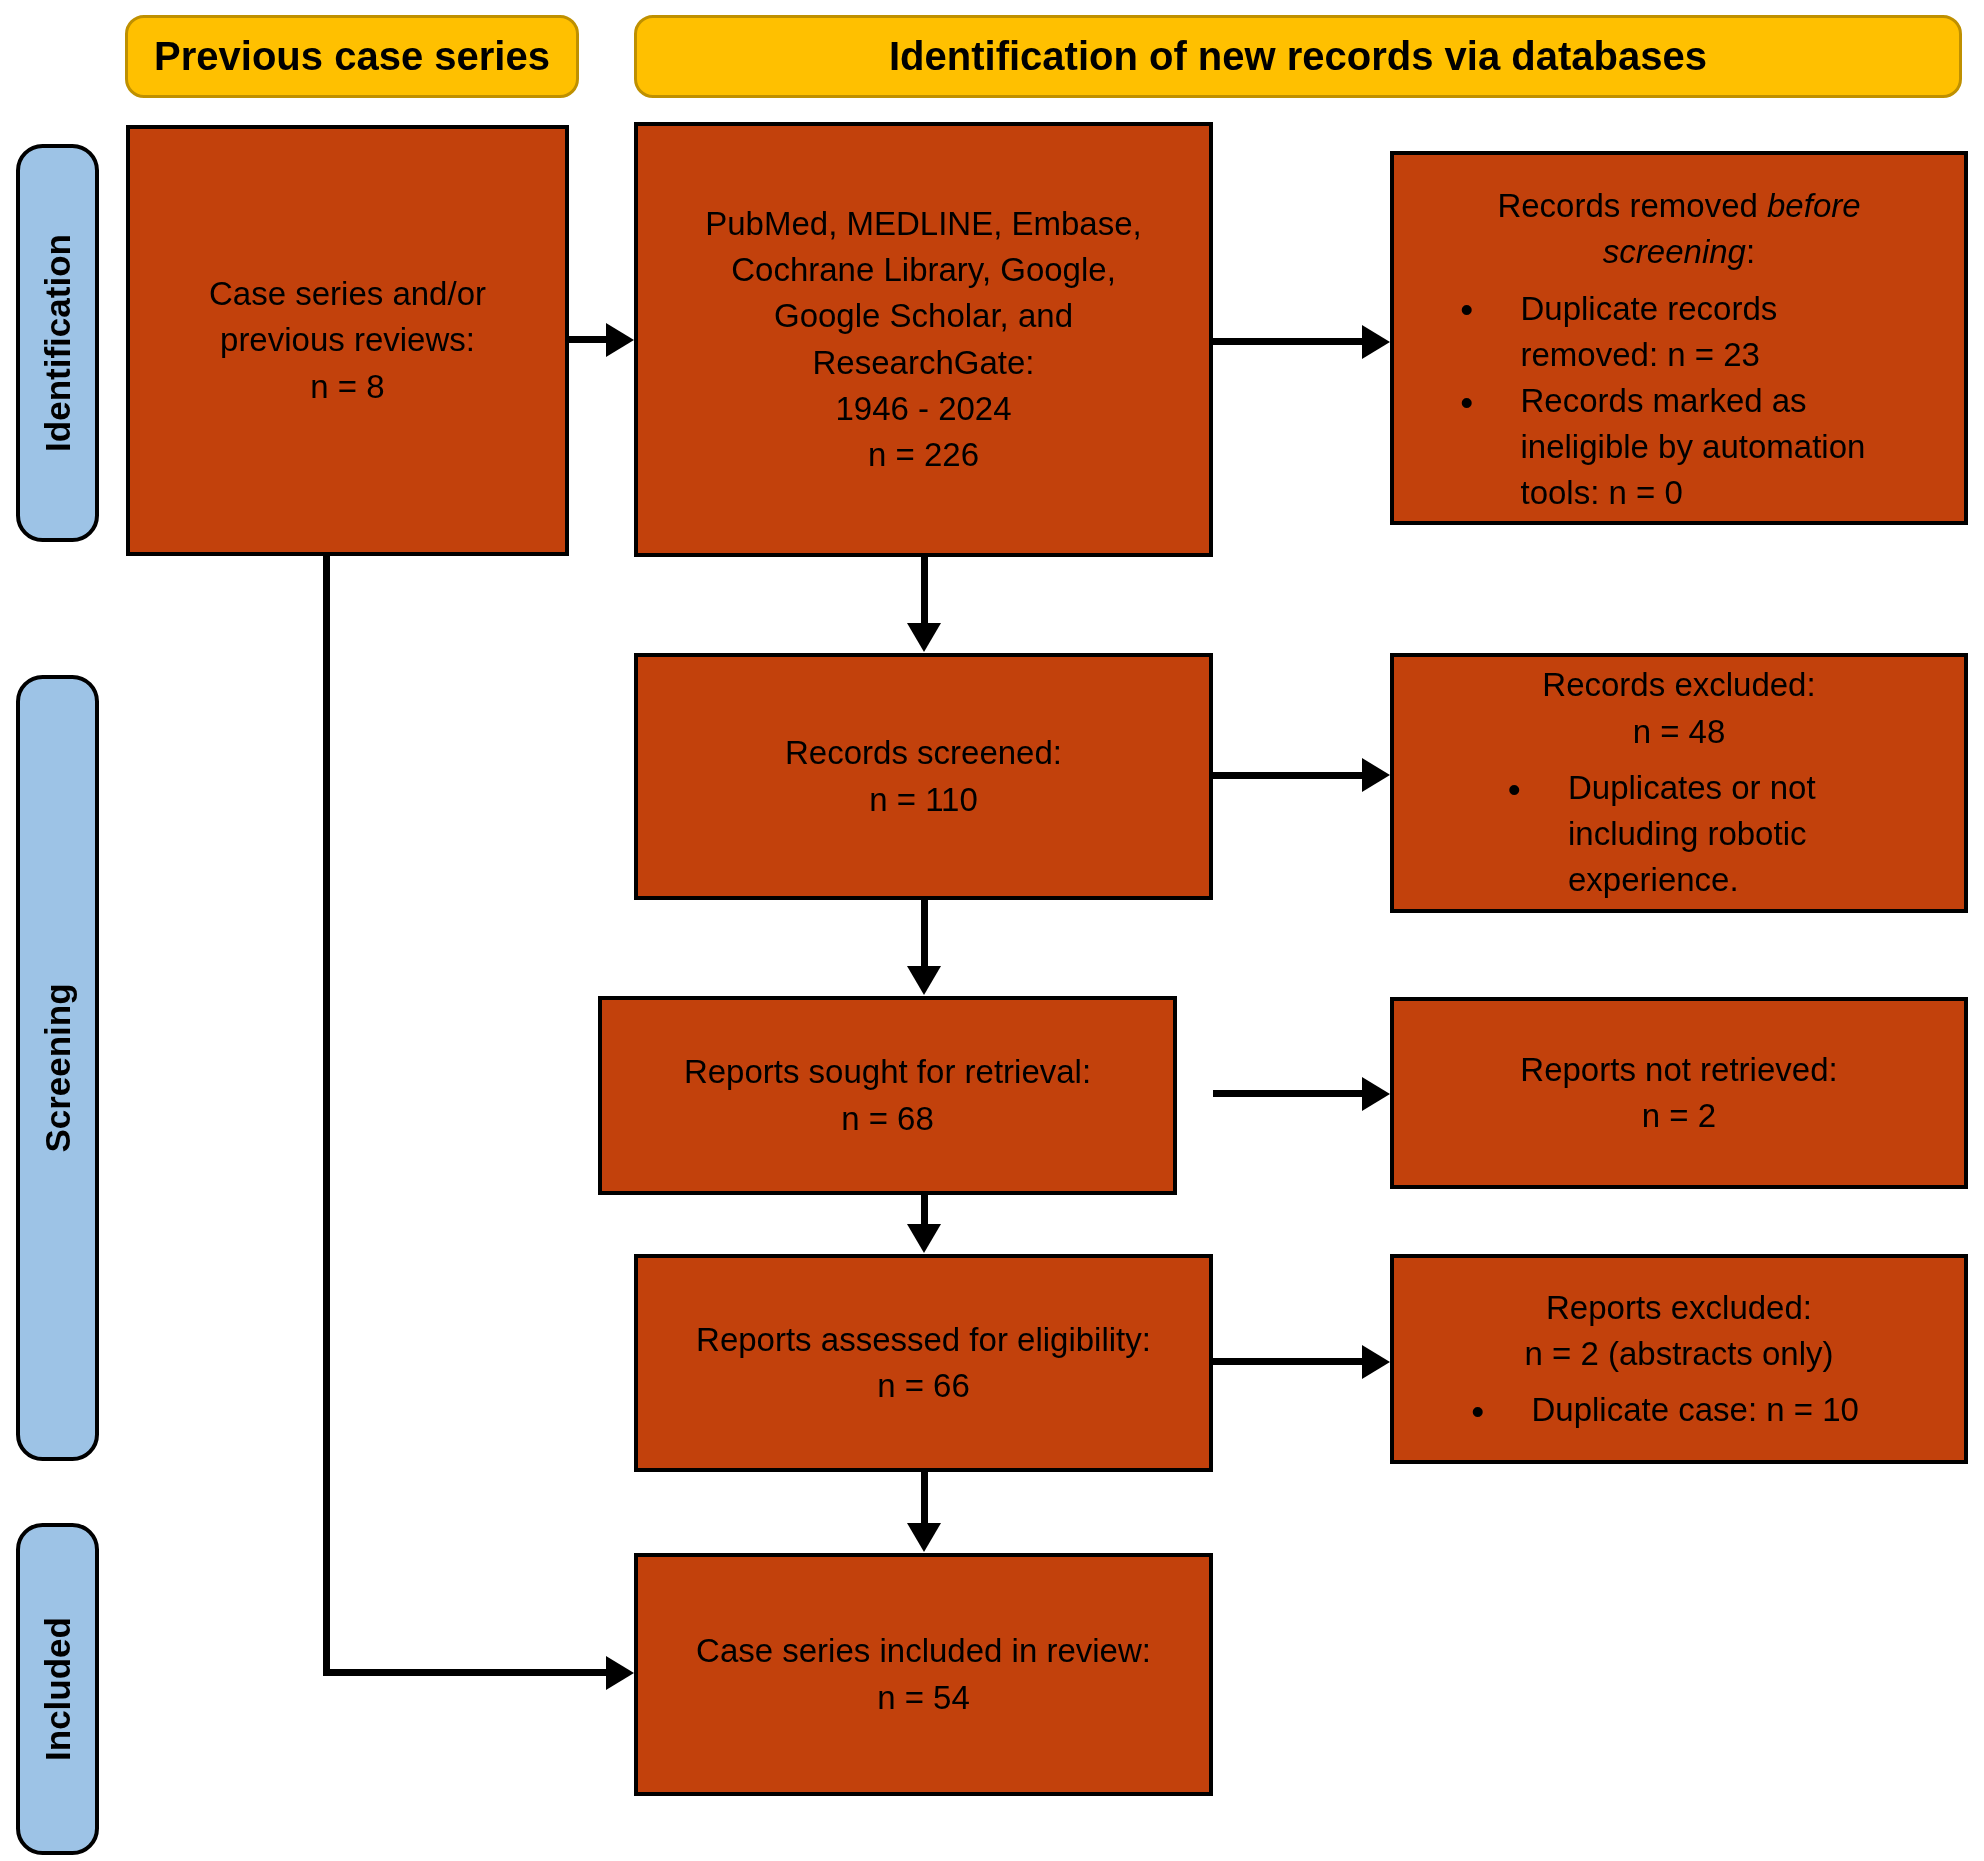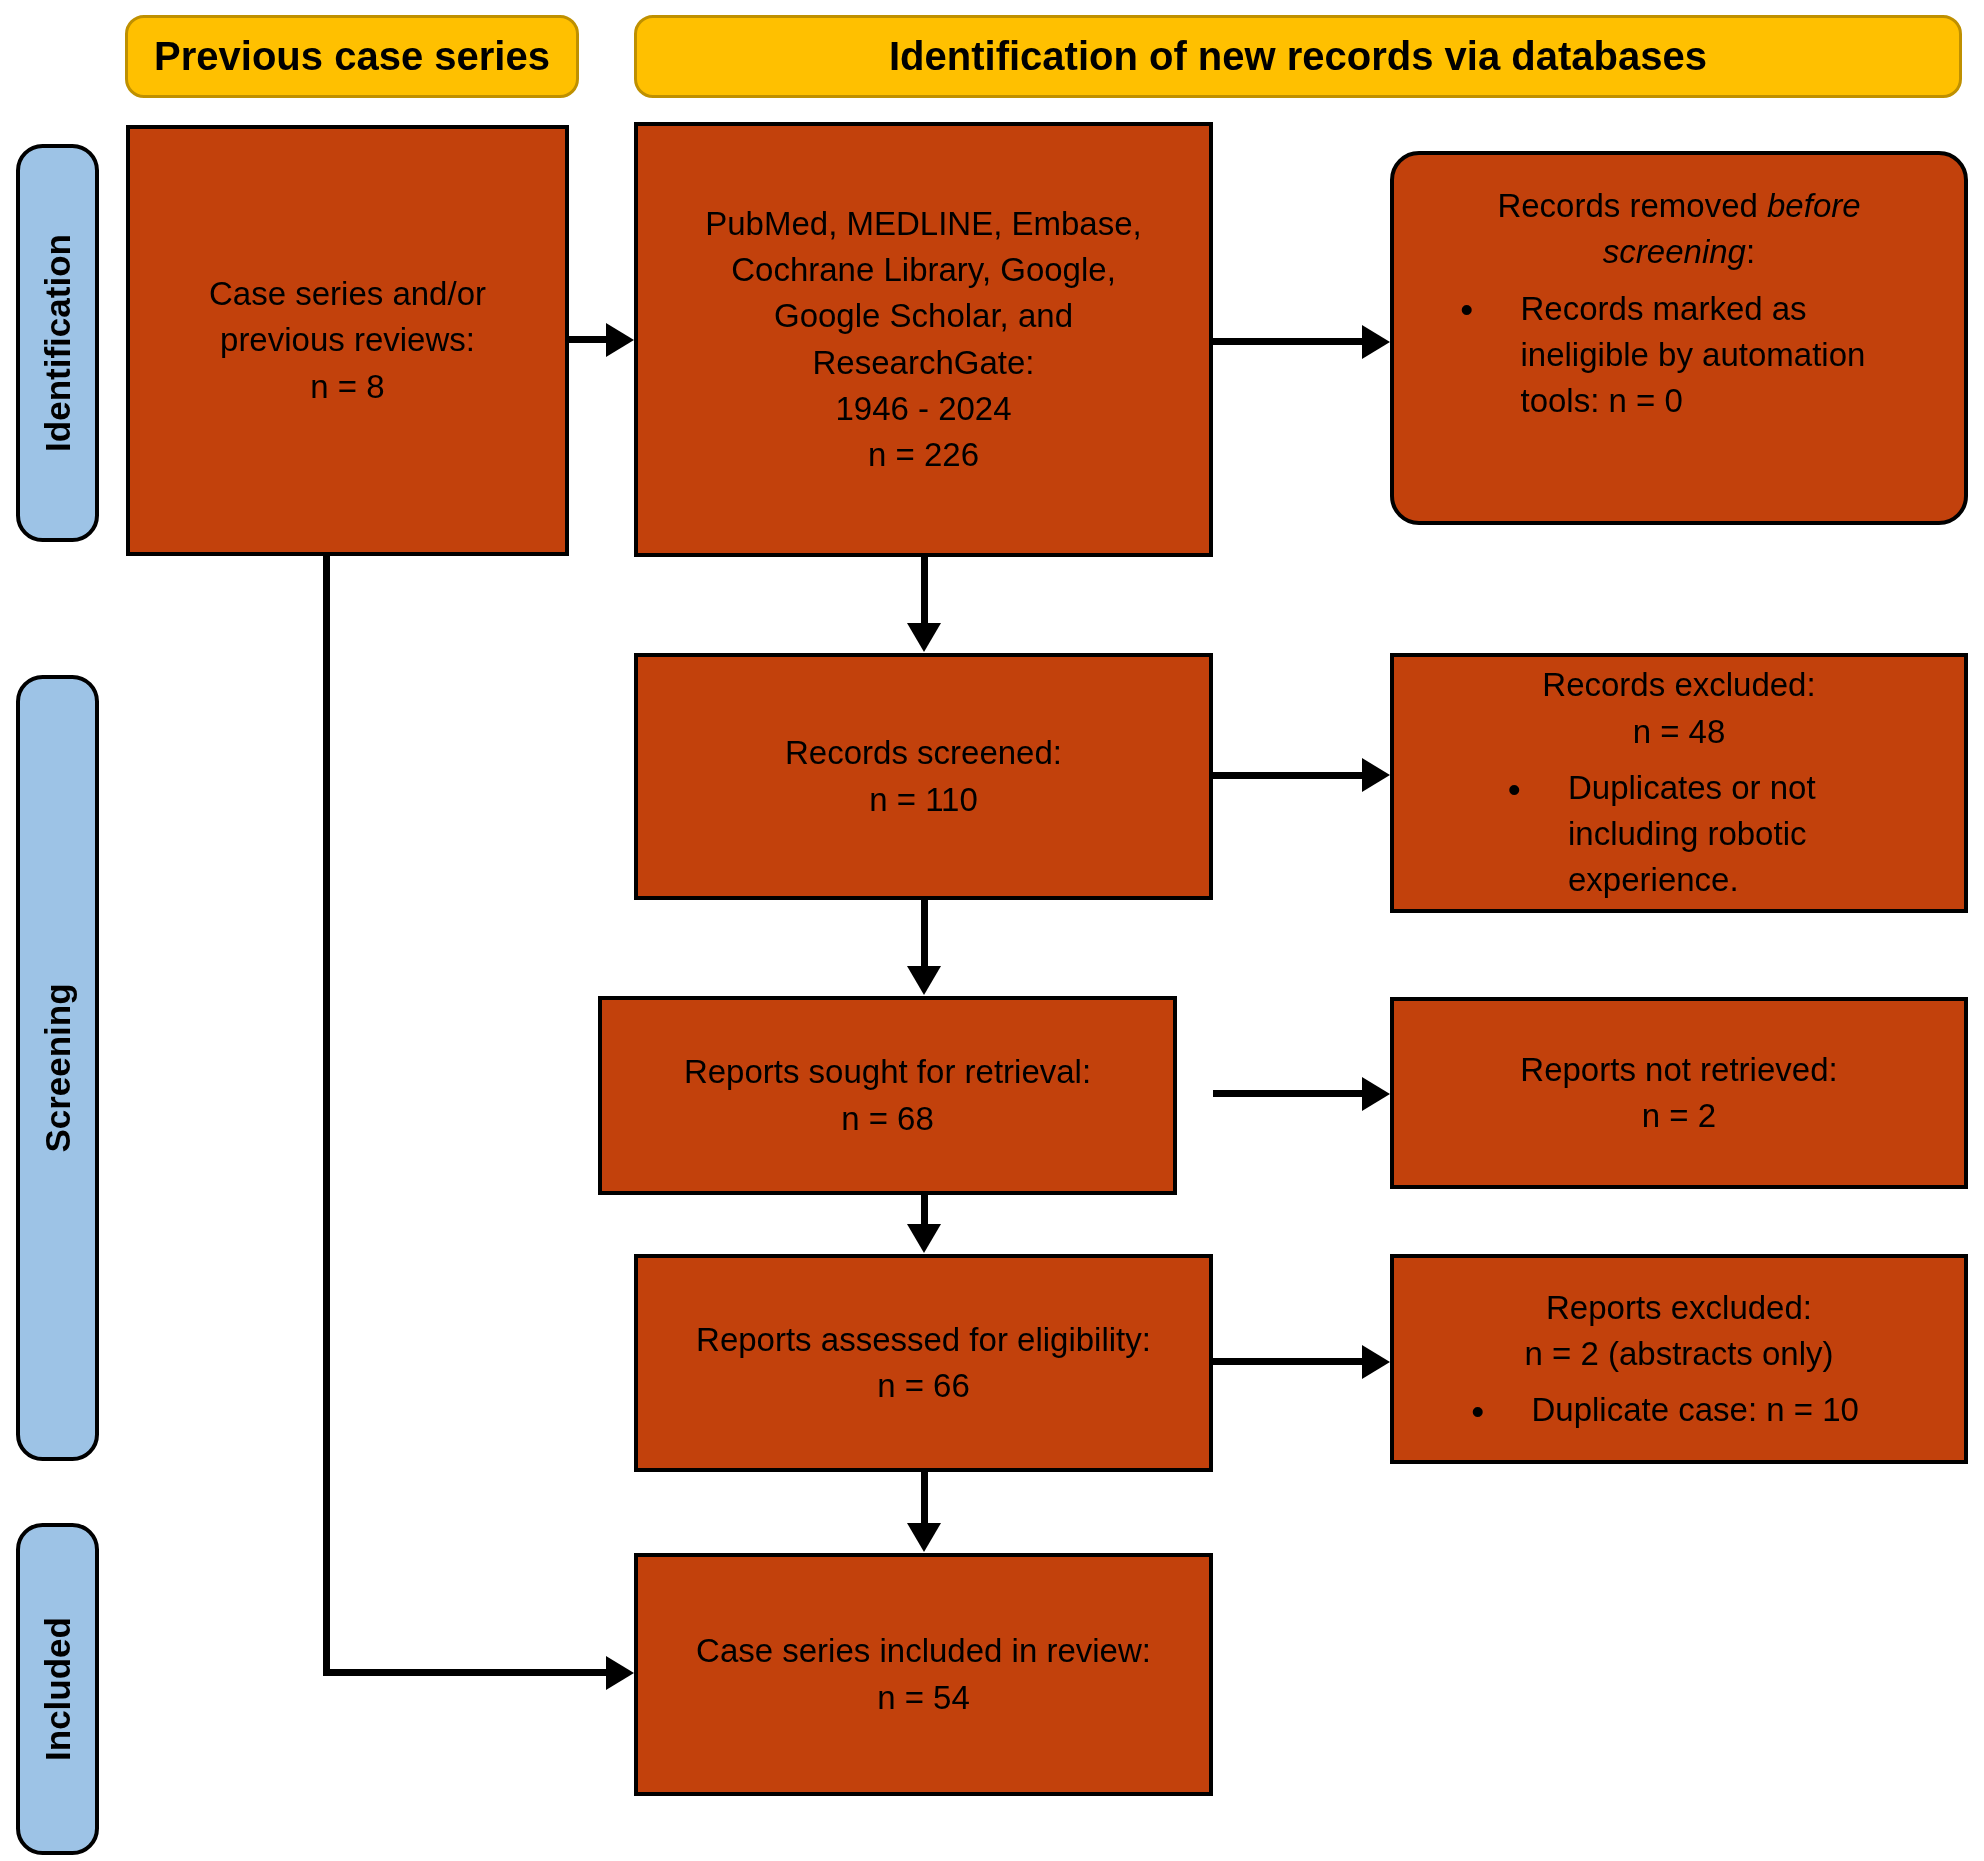--- a/index.html
+++ b/index.html
@@ -69,25 +69,26 @@
 
   <div class="box" style="left:634px;top:122px;width:579px;height:435px;">
     <span class="ln">PubMed, MEDLINE, Embase,</span>
     <span class="ln">Cochrane Library, Google,</span>
     <span class="ln">Google Scholar, and</span>
     <span class="ln">ResearchGate:</span>
     <span class="ln">1946 - 2024</span>
     <span class="ln">n = 226</span>
   </div>
 
-  <div class="box box-c" style="left:1390px;top:151px;width:578px;height:374px;border-radius:29px;">
+  <div class="box box-c" style="left:1390px;top:151px;width:578px;height:374px;">
     <div class="title-c">
       <span>Records removed </span><em>before screening</em><span>:</span>
     </div>
     <ul class="ul-c">
+      <li>Duplicate records removed: n = 23</li>
       <li>Records marked as ineligible by automation tools: n = 0</li>
     </ul>
   </div>
 
   <div class="box" style="left:634px;top:653px;width:579px;height:247px;">
     <span class="ln">Records screened:</span>
     <span class="ln">n = 110</span>
   </div>
 
   <div class="box" style="left:1390px;top:653px;width:578px;height:260px;">

